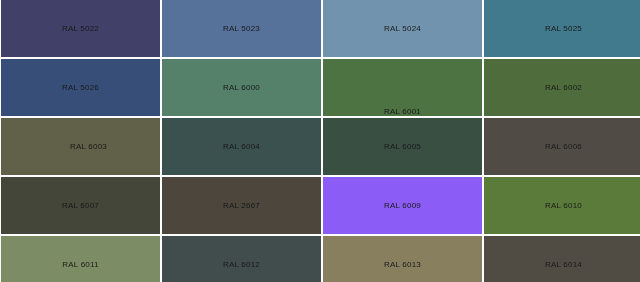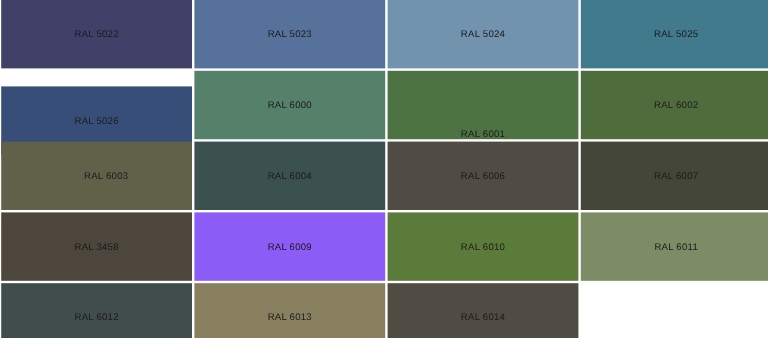--- a/index.html
+++ b/index.html
@@ -58,46 +58,49 @@
     </div>
     <div class="swatch" style="background-color: rgb(86, 114, 155);">
       <span class="swatch-label" style="color: rgb(26, 26, 26);">RAL 5023</span>
     </div>
     <div class="swatch" style="background-color: rgb(114, 147, 174);">
       <span class="swatch-label" style="color: rgb(26, 26, 26);">RAL 5024</span>
     </div>
     <div class="swatch" style="background-color: rgb(65, 122, 141);">
       <span class="swatch-label" style="color: rgb(26, 26, 26);">RAL 5025</span>
     </div>
-    <div class="swatch" style="background-color: rgb(55, 79, 120); margin-top: 13px;">
+    <div class="swatch" style="background-color: rgb(55, 79, 120);">
       <span class="swatch-label" style="color: rgb(26, 26, 26);">RAL 5026</span>
     </div>
     <div class="swatch" style="background-color: rgb(85, 128, 106);">
       <span class="swatch-label" style="color: rgb(26, 26, 26);">RAL 6000</span>
     </div>
     <div class="swatch" style="background-color: rgb(77, 115, 67); align-items: flex-end;">
       <span class="swatch-label" style="color: rgb(26, 26, 26);">RAL 6001</span>
     </div>
     <div class="swatch" style="background-color: rgb(79, 109, 60);">
       <span class="swatch-label" style="color: rgb(26, 26, 26);">RAL 6002</span>
     </div>
     <div class="swatch" style="background-color: rgb(97, 96, 73); padding-left: 16px;">
       <span class="swatch-label" style="color: rgb(26, 26, 26);">RAL 6003</span>
     </div>
     <div class="swatch" style="background-color: rgb(58, 81, 80);">
       <span class="swatch-label" style="color: rgb(26, 26, 26);">RAL 6004</span>
     </div>
+    <div class="swatch" style="background-color: rgb(56, 79, 66);">
+      <span class="swatch-label" style="color: rgb(26, 26, 26);">RAL 6005</span>
+    </div>
     <div class="swatch" style="background-color: rgb(80, 76, 69);">
       <span class="swatch-label" style="color: rgb(26, 26, 26);">RAL 6006</span>
     </div>
     <div class="swatch" style="background-color: rgb(68, 70, 57);">
       <span class="swatch-label" style="color: rgb(26, 26, 26);">RAL 6007</span>
     </div>
     <div class="swatch" style="background-color: rgb(76, 70, 61);">
-      <span class="swatch-label" style="color: rgb(26, 26, 26);">RAL 3458</span>
+      <span class="swatch-label" style="color: rgb(26, 26, 26);">RAL 2667</span>
     </div>
     <div class="swatch" style="background-color: #8b5cf6;">
       <span class="swatch-label" style="color: rgb(26, 26, 26);">RAL 6009</span>
     </div>
     <div class="swatch" style="background-color: rgb(91, 123, 58);">
       <span class="swatch-label" style="color: rgb(26, 26, 26);">RAL 6010</span>
     </div>
     <div class="swatch" style="background-color: rgb(124, 140, 100);">
       <span class="swatch-label" style="color: rgb(26, 26, 26);">RAL 6011</span>
     </div>

